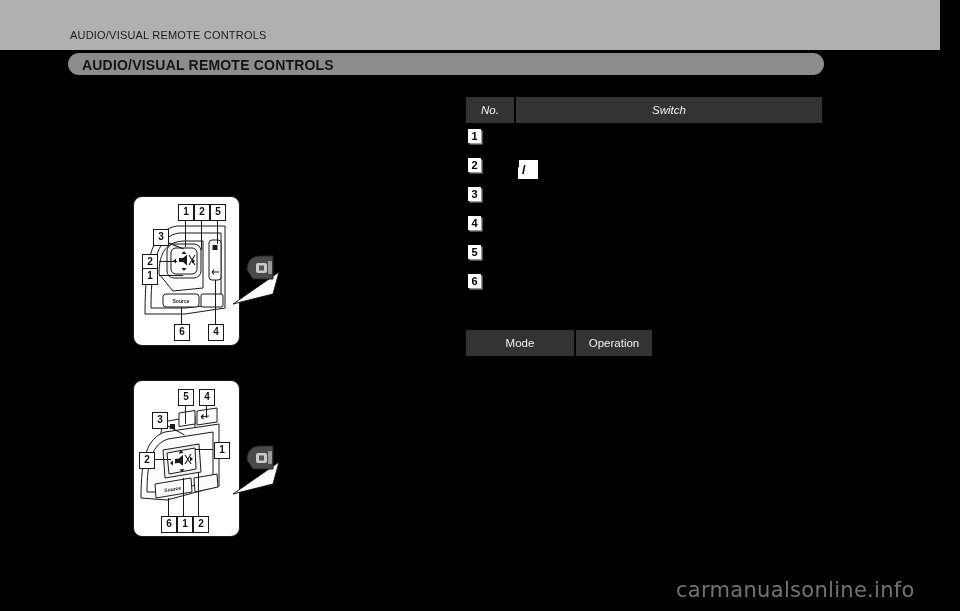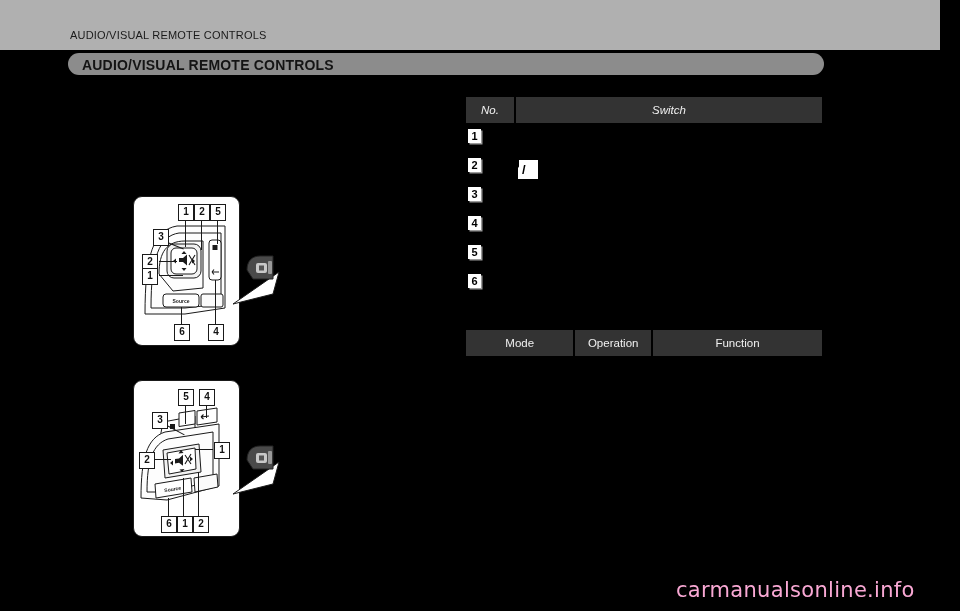--- a/index.html
+++ b/index.html
@@ -86,21 +86,21 @@
     font-size:10px;font-weight:bold;line-height:13px;text-align:center;
   }
   .leader{position:absolute;background:#1a1a1a;}
   .thumb{
     position:absolute;width:30px;height:27px;
   }
 
   
   #watermark{
     position:absolute;left:676px;top:578px;
-    font-size:21px;color:#f9a8d4;letter-spacing:.3px;
+    font-size:21px;color:#737373;letter-spacing:.3px;
     font-family:"DejaVu Sans", sans-serif;
     white-space:nowrap;
   }
 </style>
 </head>
 <body>
 
 <div id="header-bar"></div>
 <div id="header-title">AUDIO/VISUAL REMOTE CONTROLS</div>
 
@@ -139,21 +139,20 @@
   </div>
   <div class="row">
     <div class="num-badge">6</div>
   </div>
 </div>
 
 <div class="tbl" id="mode-table">
   <div class="thead">
     <div class="th col-mode">Mode</div>
     <div class="th col-op">Operation</div>
-    <div class="th col-fn">Function</div>
   </div>
 </div>
 
 <div class="illus" id="illus-1" style="left:133px;top:196px;">
   <div class="panel"></div>
 
   <svg width="105" height="148" viewBox="0 0 105 148" style="position:absolute;left:0;top:0;">
     <g fill="none" stroke="#1a1a1a" stroke-width="1">
 
       <path d="M12 118 C12 60 20 34 44 30 L92 30 L92 112 L52 118 Z" fill="#fdfdfd"></path>

